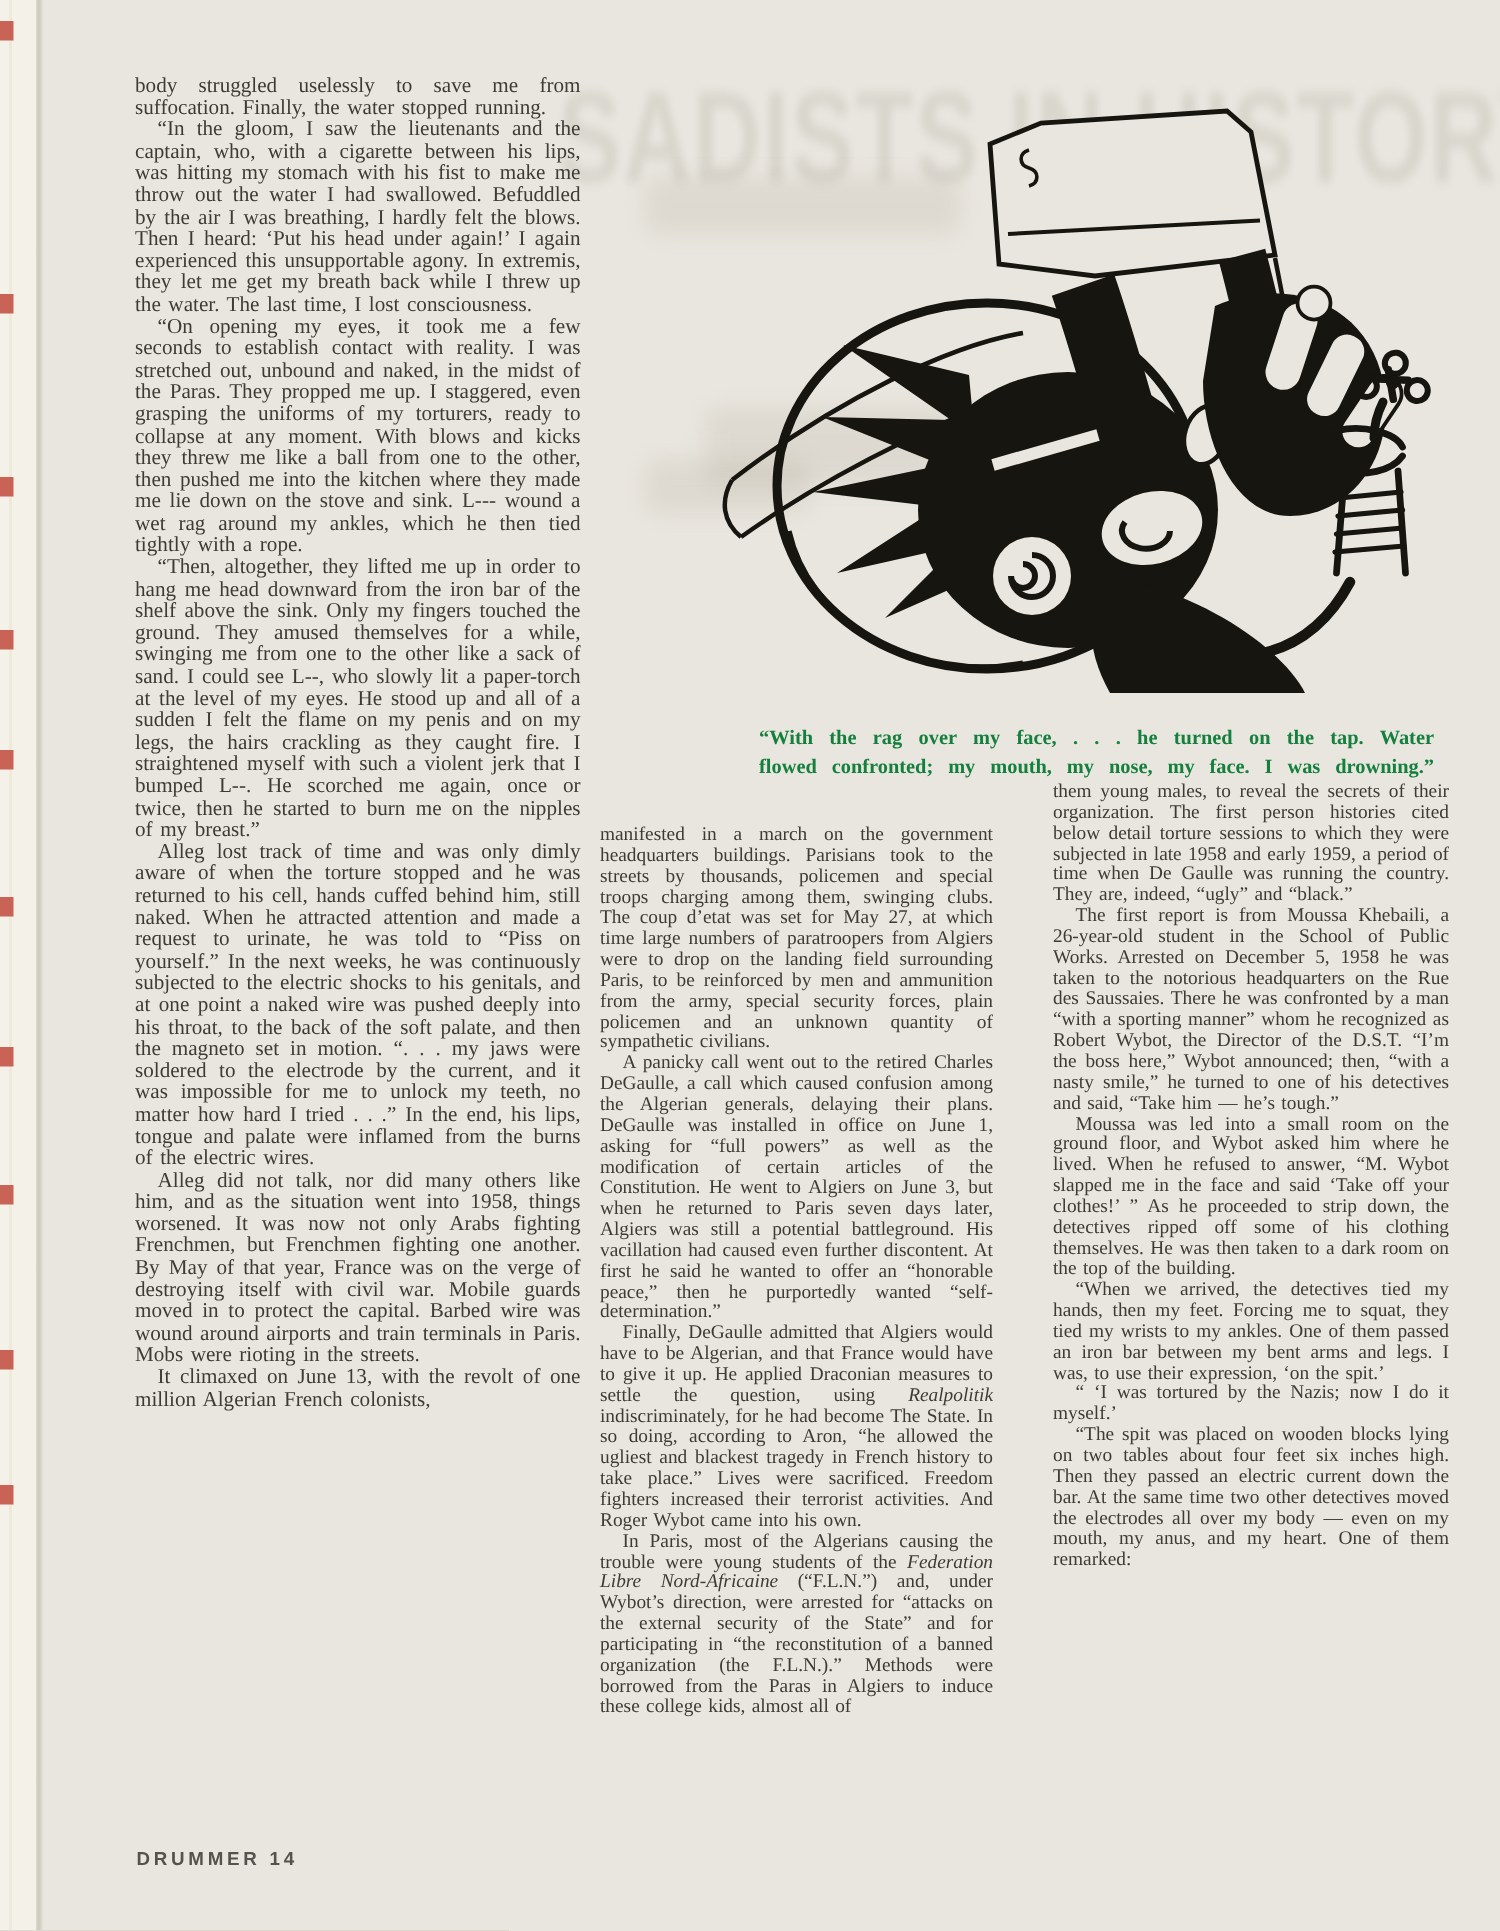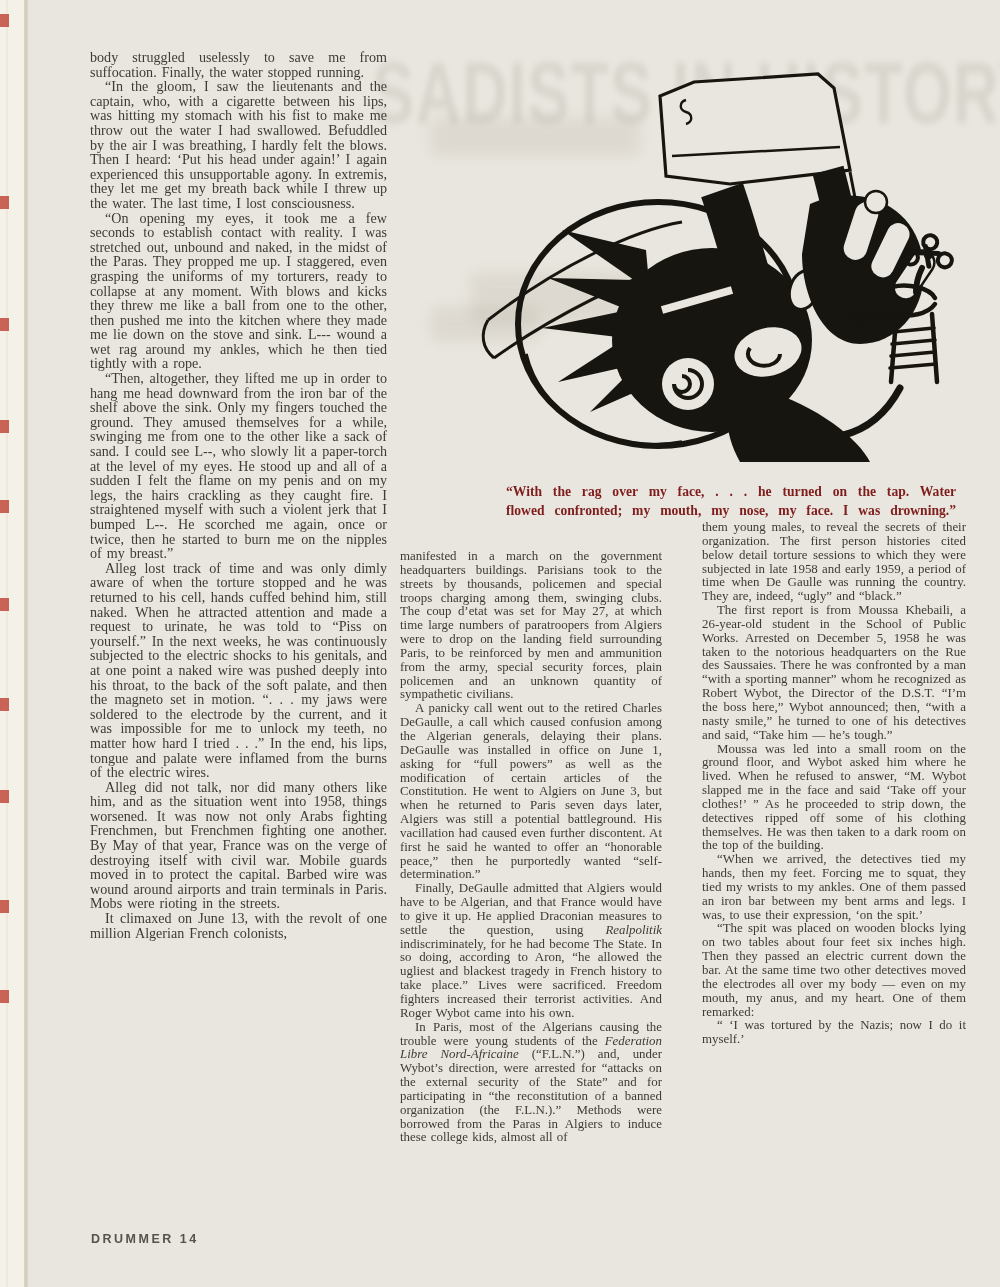--- a/index.html
+++ b/index.html
@@ -20,21 +20,21 @@
     font-family:"Liberation Sans", sans-serif;font-weight:800;font-size:62px;line-height:1;
     letter-spacing:1px;color:#6f6a5c;opacity:.13;filter:blur(2.5px);
     transform:scale(1.02,1.4);transform-origin:left top;white-space:nowrap;
   }
   .ghost-blot{position:absolute;background:#a29a88;border-radius:8px;filter:blur(7px);opacity:.16;}
   
   .illo{position:absolute;left:430px;top:52px;width:560px;height:410px;}
   
   .caption{
     position:absolute;left:506px;top:468px;width:450px;
-    font-weight:700;font-size:13.6px;line-height:19px;color:#7f1d1d;
+    font-weight:700;font-size:13.6px;line-height:19px;color:#15803d;
     text-align:justify;text-align-last:justify;word-spacing:2px;font-family:Liberation Serif, serif;
   }
   
   .col{position:absolute;text-align:justify;}
   .col-left{left:90px;top:50px;width:297px;font-size:14.1px;line-height:14.6px;word-spacing:1.5px;}
   .col-mid{left:400px;top:521px;width:262px;font-size:12.9px;line-height:13.85px;word-spacing:1px;margin-top:29px;}
   .col-right{left:702px;top:521px;width:264px;font-size:12.9px;line-height:13.85px;word-spacing:1px;}
   .para{margin:0;}
   .para.indent{text-indent:15px;}
   .footer{
@@ -139,19 +139,19 @@
       <p class="para">manifested in a march on the government headquarters buildings. Parisians took to the streets by thousands, policemen and special troops charging among them, swinging clubs. The coup d’etat was set for May 27, at which time large numbers of paratroopers from Algiers were to drop on the landing field surrounding Paris, to be reinforced by men and ammunition from the army, special security forces, plain policemen and an unknown quantity of sympathetic civilians.</p>
       <p class="para indent">A panicky call went out to the retired Charles DeGaulle, a call which caused confusion among the Algerian generals, delaying their plans. DeGaulle was installed in office on June 1, asking for “full powers” as well as the modification of certain articles of the Constitution. He went to Algiers on June 3, but when he returned to Paris seven days later, Algiers was still a potential battleground. His vacillation had caused even further discontent. At first he said he wanted to offer an “honorable peace,” then he purportedly wanted “self-determination.”</p>
       <p class="para indent">Finally, DeGaulle admitted that Algiers would have to be Algerian, and that France would have to give it up. He applied Draconian measures to settle the question, using <i>Realpolitik</i> indiscriminately, for he had become The State. In so doing, according to Aron, “he allowed the ugliest and blackest tragedy in French history to take place.” Lives were sacrificed. Freedom fighters increased their terrorist activities. And Roger Wybot came into his own.</p>
       <p class="para indent">In Paris, most of the Algerians causing the trouble were young students of the <i>Federation Libre Nord-Africaine</i> (“F.L.N.”) and, under Wybot’s direction, were arrested for “attacks on the external security of the State” and for participating in “the reconstitution of a banned organization (the F.L.N.).” Methods were borrowed from the Paras in Algiers to induce these college kids, almost all of</p>
     </div>
   <div class="col col-right">
       <p class="para">them young males, to reveal the secrets of their organization. The first person histories cited below detail torture sessions to which they were subjected in late 1958 and early 1959, a period of time when De Gaulle was running the country. They are, indeed, “ugly” and “black.”</p>
       <p class="para indent">The first report is from Moussa Khebaili, a 26-year-old student in the School of Public Works. Arrested on December 5, 1958 he was taken to the notorious headquarters on the Rue des Saussaies. There he was confronted by a man “with a sporting manner” whom he recognized as Robert Wybot, the Director of the D.S.T. “I’m the boss here,” Wybot announced; then, “with a nasty smile,” he turned to one of his detectives and said, “Take him — he’s tough.”</p>
       <p class="para indent">Moussa was led into a small room on the ground floor, and Wybot asked him where he lived. When he refused to answer, “M. Wybot slapped me in the face and said ‘Take off your clothes!’ ” As he proceeded to strip down, the detectives ripped off some of his clothing themselves. He was then taken to a dark room on the top of the building.</p>
       <p class="para indent">“When we arrived, the detectives tied my hands, then my feet. Forcing me to squat, they tied my wrists to my ankles. One of them passed an iron bar between my bent arms and legs. I was, to use their expression, ‘on the spit.’</p>
+      <p class="para indent">“ ‘I was tortured by the Nazis; now I do it myself.’</p>
       <p class="para indent">“The spit was placed on wooden blocks lying on two tables about four feet six inches high. Then they passed an electric current down the bar. At the same time two other detectives moved the electrodes all over my body — even on my mouth, my anus, and my heart. One of them remarked:</p>
-      <p class="para indent">“ ‘I was tortured by the Nazis; now I do it myself.’</p>
     </div>
 
   <div class="footer">DRUMMER 14</div>
 
 </div>
 
 </body></html>

